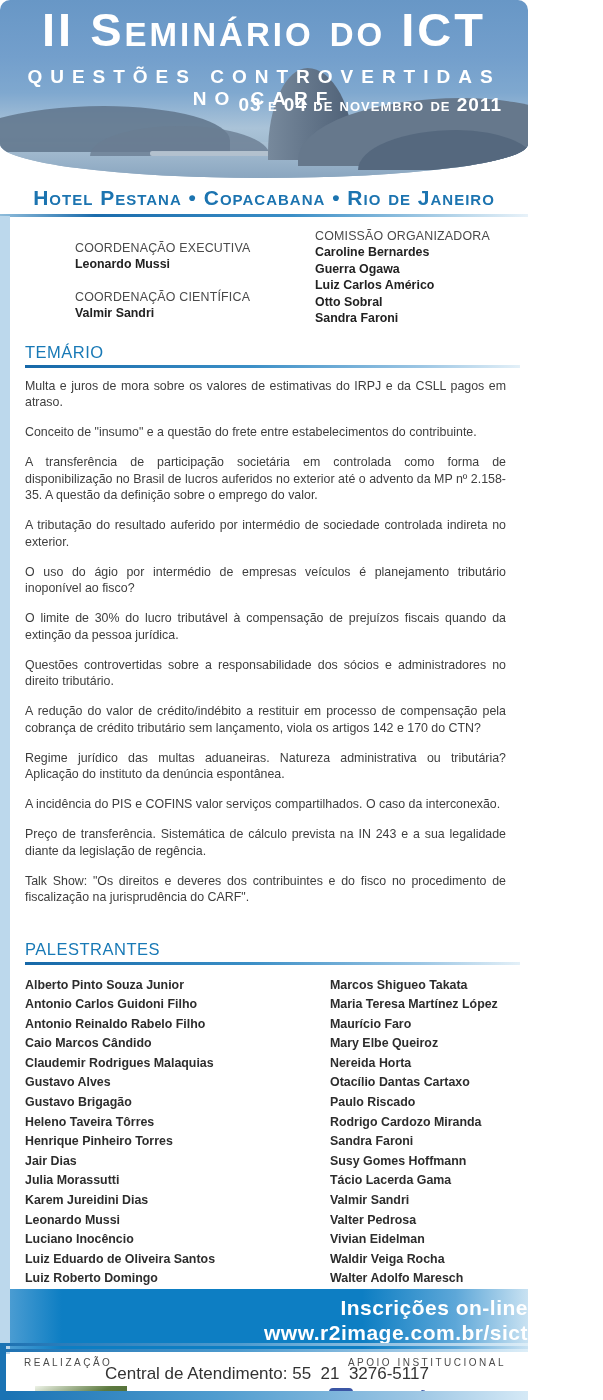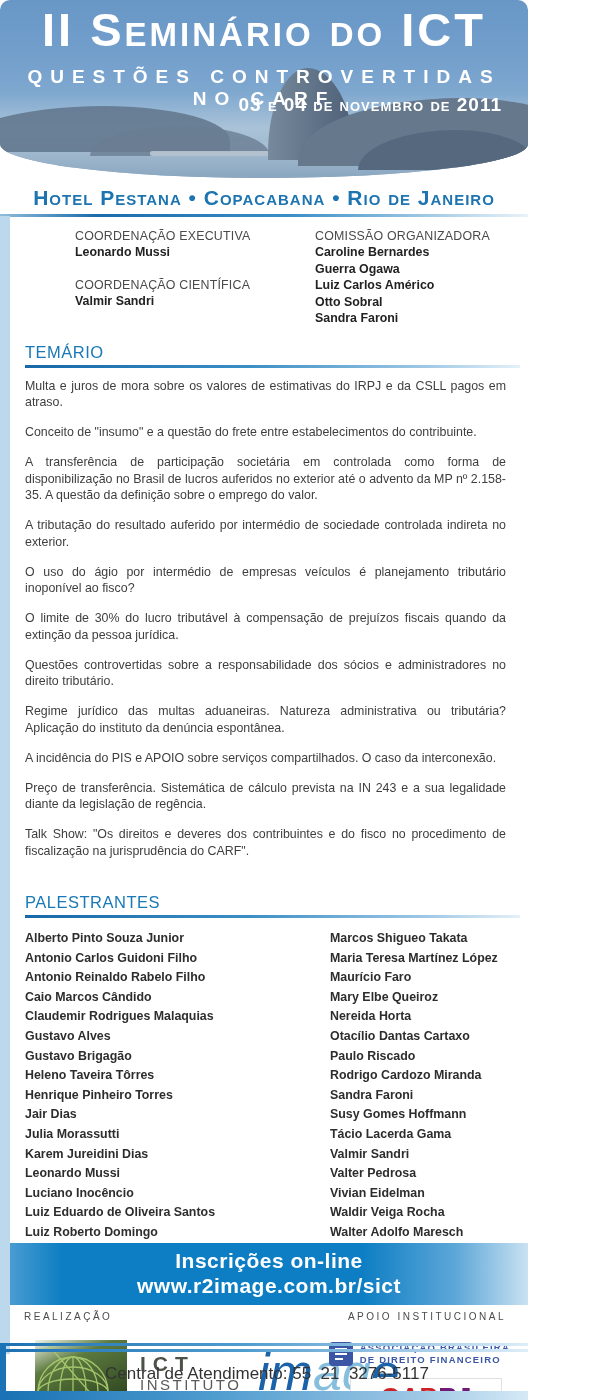--- a/index.html
+++ b/index.html
@@ -39,21 +39,21 @@
                font-weight:bold; font-size:19px; letter-spacing:1px; }
 
   
   .venue { text-align:center; padding-top:8px; color:#1c74b0; font-variant:small-caps;
            font-weight:bold; font-size:21px; letter-spacing:1px; }
   .venue-rule { height:3px; margin-top:4px;
                 background:linear-gradient(90deg,#8fbcda 0%,#1b6cac 18%,#3a8ec6 55%,#bcd9ec 88%,#e8f2f9 100%); }
 
   
   .coord { display:flex; padding:12px 0 0 75px; font-size:12.4px; color:#4a4a4a; }
-  .coord .col1 { width:240px; }
+  .coord .col1 { width:240px;margin-top:12px; }
   .coord .label { line-height:15px; letter-spacing:.2px; }
   .coord .name { font-weight:bold; color:#222; line-height:16px; }
   .coord .gap { height:18px; }
   .coord .member { font-weight:bold; color:#222; line-height:16.5px; }
 
   
   .sec-head { margin:16px 8px 0 25px; font-size:16.5px; color:#1879b6; letter-spacing:.5px; }
   .sec-rule { height:3px; margin:3px 8px 0 25px;
               background:linear-gradient(90deg,#1668a8 0%,#3a8ec6 45%,#9cc6e4 80%,#e3f0f8 100%); }
 
@@ -64,21 +64,21 @@
   
   .speakers-wrap { margin-top:34px; }
   .speakers { display:flex; margin:11px 10px 0 25px; }
   .speakers .colL { width:305px; }
   .speakers .colR { flex:1; }
   .speakers div { font-weight:bold; font-size:12.4px; line-height:19.6px; color:#2d2d2d; }
 
   
   .banner { margin-left:10px; height:62px; cursor:pointer;
             background:linear-gradient(90deg,#4a9cd2 0%,#0d7ec3 10%,#0d7ec3 68%,#5da7d8 86%,#c9e2f2 100%);
-            color:#fff; text-align:center; display:flex; flex-direction:column; justify-content:center; gap:1px; }
+            color:#fff; text-align:right; display:flex; flex-direction:column; justify-content:center; gap:1px; }
   .banner .l1, .banner .l2 { font-size:21px; font-weight:bold; letter-spacing:.5px; }
 
   
   .labels { display:flex; justify-content:space-between; margin:6px 22px 14px 24px;
             font-size:10px; letter-spacing:2.5px; color:#4a4a4a; }
   .logos { position:relative; height:116px; }
   .ict { position:absolute; left:35px; top:4px; display:flex; }
   .ict-globe { width:92px; height:92px; display:block; }
   .ict-text { margin-left:13px; padding-top:12px; }
   .ict-acr { font-size:21px; font-weight:bold; letter-spacing:7px; color:#4c5247; }
@@ -155,22 +155,23 @@
   <div class="sec-head">TEMÁRIO</div>
   <div class="sec-rule"></div>
   <div class="content">
       <p>Multa e juros de mora sobre os valores de estimativas do IRPJ e da CSLL pagos em atraso.</p>
       <p>Conceito de "insumo" e a questão do frete entre estabelecimentos do contribuinte.</p>
       <p>A transferência de participação societária em controlada como forma de disponibilização no Brasil de lucros auferidos no exterior até o advento da MP nº 2.158-35. A questão da definição sobre o emprego do valor.</p>
       <p>A tributação do resultado auferido por intermédio de sociedade controlada indireta no exterior.</p>
       <p>O uso do ágio por intermédio de empresas veículos é planejamento tributário inoponível ao fisco?</p>
       <p>O limite de 30% do lucro tributável à compensação de prejuízos fiscais quando da extinção da pessoa jurídica.</p>
       <p>Questões controvertidas sobre a responsabilidade dos sócios e administradores no direito tributário.</p>
+      <p>A redução do valor de crédito/indébito a restituir em processo de compensação pela cobrança de crédito tributário sem lançamento, viola os artigos 142 e 170 do CTN?</p>
       <p>Regime  jurídico das multas aduaneiras. Natureza administrativa ou tributária? Aplicação do instituto da denúncia espontânea.</p>
-      <p>A incidência do PIS e APOIO sobre serviços compartilhados. O caso da interconexão.</p>
+      <p>A incidência do PIS e COFINS valor serviços compartilhados. O caso da interconexão.</p>
       <p>Preço de transferência. Sistemática de cálculo prevista na IN 243 e a sua legalidade diante da legislação de regência.</p>
       <p>Talk Show: "Os direitos e deveres dos contribuintes e do fisco no procedimento de fiscalização na jurisprudência do CARF".</p>
     </div>
 
   <div class="speakers-wrap">
     <div class="sec-head">PALESTRANTES</div>
     <div class="sec-rule"></div>
     <div class="speakers">
       <div class="colL">
           <div>Alberto Pinto Souza Junior</div>

